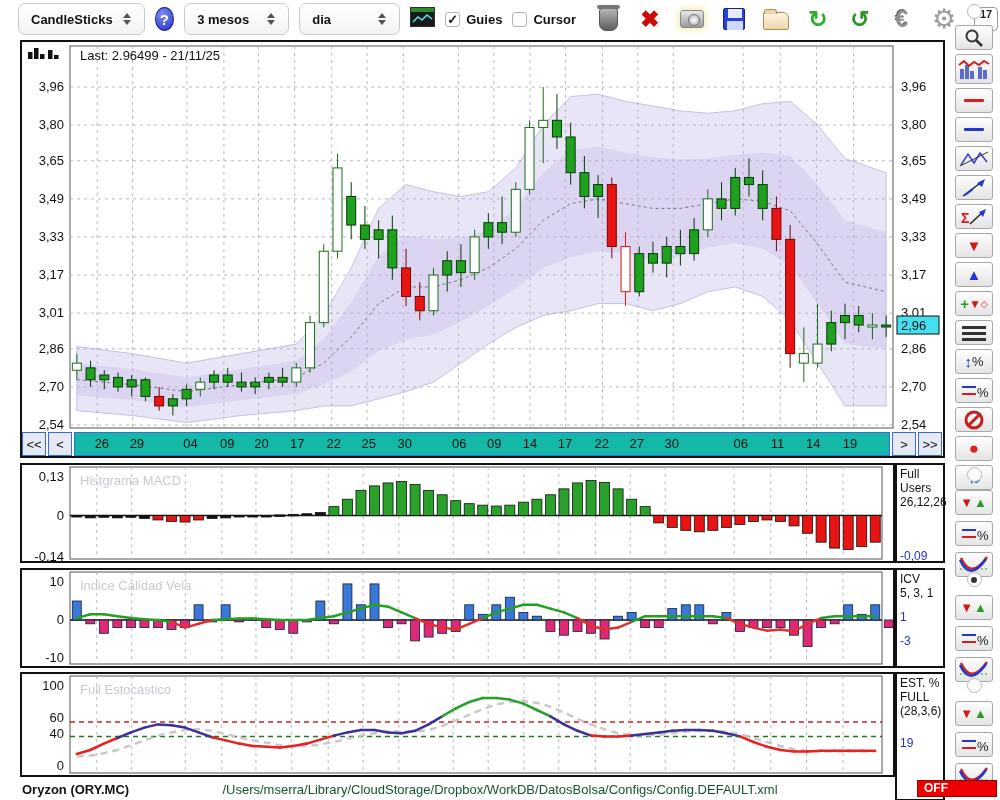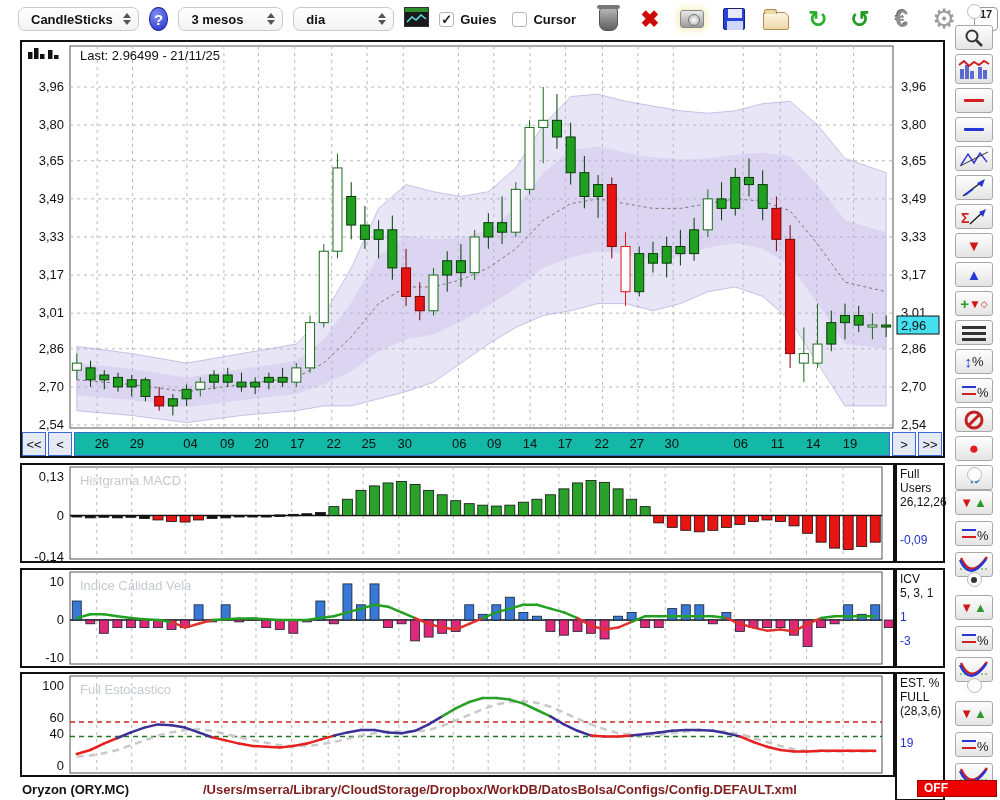--- a/index.html
+++ b/index.html
@@ -1,19 +1,19 @@
 <!DOCTYPE html>
 <html><head>
 <meta charset="utf-8">
 <style>
   * { margin:0; padding:0; box-sizing:border-box; }
   html,body { width:1000px; height:800px; background:#fff; font-family:"Liberation Sans", sans-serif; overflow:hidden; }
   
   #toolbar { position:absolute; left:0; top:0; width:1000px; height:38px; display:flex; align-items:center; gap:10px; padding-left:18px; background:#fff; }
-  .select { display:flex; align-items:center; justify-content:space-between; height:24px; border:1px solid #c9c9c9; border-radius:7px; background:linear-gradient(#fff,#f3f3f3); padding:0 7px 0 12px; font-size:13px; font-weight:bold; color:#111; }
+  .select { display:flex; align-items:center; justify-content:space-between; height:32px; border:1px solid #c9c9c9; border-radius:7px; background:linear-gradient(#fff,#f3f3f3); padding:0 13px 0 12px; font-size:13px; font-weight:bold; color:#111; }
   .chev { display:flex; flex-direction:column; gap:2px; margin-left:10px; }
   .chev i { display:block; width:0; height:0; border-left:4px solid transparent; border-right:4px solid transparent; }
   .chev i.up { border-bottom:5px solid #555; }
   .chev i.dn { border-top:5px solid #555; }
   #help-btn { width:24px; height:24px; border-radius:50%; background:radial-gradient(circle at 35% 30%, #7d8df0, #2632c8); color:#fff; font-weight:bold; font-size:15px; display:flex; align-items:center; justify-content:center; border:1px solid #1a23a0; }
   .cb { display:flex; align-items:center; gap:6px; font-size:13px; font-weight:bold; color:#111; }
   .cb .box { width:15px; height:15px; border:1px solid #b5b5b5; border-radius:3px; background:#fff; display:flex; align-items:center; justify-content:center; font-size:13px; color:#222; }
   .tb-icons { display:flex; align-items:center; gap:14px; margin-left:8px; }
   .ticon { width:28px; height:28px; display:flex; align-items:center; justify-content:center; font-size:23px; }
   .icon-trash { width:19px; height:23px; background:linear-gradient(#b5b5b5,#5f5f5f); border-radius:3px 3px 7px 7px; border:1px solid #555; position:relative; }
@@ -46,21 +46,21 @@
   .tool { width:38px; height:25px; border:1px solid #a8a8a8; border-radius:3px; background:linear-gradient(#fefefe,#e4e4e4); display:flex; align-items:center; justify-content:center; font-size:15px; overflow:hidden; }
   .radio { width:15px; height:15px; border:1.5px solid #b9b9b9; border-radius:50%; background:#fdfdfd; margin:2px 0; position:relative; }
   .radio.on:after { content:""; position:absolute; left:3.5px; top:3.5px; width:6px; height:6px; border-radius:50%; background:#333; }
   .pgroup { position:absolute; left:950px; width:48px; display:flex; flex-direction:column; align-items:center; gap:6px; }
   .arrpair { font-size:13px; letter-spacing:1px; }
   .arrpair .r { color:#d01818; } .arrpair .g { color:#2a9a2a; }
   .hl { width:20px; height:3px; border-radius:1px; }
   
   #statusbar { position:absolute; left:0; top:778px; width:1000px; height:22px; display:flex; align-items:center; font-size:13px; }
   #status-symbol { font-weight:bold; color:#111; margin-left:22px; }
-  #status-path { position:absolute; left:0; width:100%; text-align:center; color:#7f1d1d; font-weight:bold; }
+  #status-path { position:absolute; left:0; width:100%; text-align:center; color:#14532d; font-weight:normal; }
   #off-btn { position:absolute; right:3px; top:2px; width:80px; height:17px; background:#ee0000; border:1px solid #900; color:#fff; font-weight:bold; font-size:12px; padding-left:6px; line-height:15px; }
   svg text { font-family:"Liberation Sans", sans-serif; }
 </style>
 </head>
 <body>
 
 <div id="toolbar">
   <div class="select" style="width:142px">
     <span>CandleSticks</span>
     <span class="chev">
@@ -91,21 +91,21 @@
         <rect x="1" y="1" width="23" height="4" fill="#2a8f2a"></rect>
         <polyline points="3,15 8,10 12,13 17,8 22,12" fill="none" stroke="#57e6e6" stroke-width="1.5"></polyline>
       </svg>
   </span>
   <label class="cb">
     <span class="box">
         <span>✓</span>
       </span>
     <span>Guies</span>
   </label>
-  <label class="cb" style="margin-left:6px">
+  <label class="cb" style="margin-left:0">
     <span class="box"></span>
     <span>Cursor</span>
   </label>
   <div class="tb-icons">
     <span class="ticon">
         <span class="icon-trash"></span>
       </span>
     <span class="ticon redx">
         <span>✖</span>
       </span>
@@ -438,21 +438,21 @@
       <rect x="848.2333333333333" y="50.51851851851852" width="10" height="26.66666666666667" fill="#e81414" stroke="#111" stroke-width="0.8"></rect>
       <text x="42" y="16" text-anchor="end" font-size="13" fill="#111">0,13</text>
       <text x="42" y="54.51851851851852" text-anchor="end" font-size="13" fill="#111">0</text>
       <text x="42" y="96" text-anchor="end" font-size="13" fill="#111">-0,14</text>
     </svg>
 </div>
 <div class="sidebox" style="left:895px; top:463px; width:50px; height:100px;">
   <div>Full</div>
   <div>Users</div>
   <div>26,12,26</div>
-  <div class="blueval" style="margin-top:24px">-0,09</div>
+  <div class="blueval" style="margin-top:40px">-0,09</div>
 </div>
 
 <div class="panelbox" style="left:20px; top:568px; width:875px; height:100px;">
   <svg id="icv-svg" width="871" height="96">
       <rect x="48" y="2" width="812" height="92" fill="#fff" stroke="#555"></rect>
       <line x1="74.796" x2="74.796" y1="2" y2="94" stroke="#b8b8b8" stroke-width="1" stroke-dasharray="3,4"></line>
       <line x1="109.71199999999999" x2="109.71199999999999" y1="2" y2="94" stroke="#b8b8b8" stroke-width="1" stroke-dasharray="3,4"></line>
       <line x1="163.30399999999997" x2="163.30399999999997" y1="2" y2="94" stroke="#b8b8b8" stroke-width="1" stroke-dasharray="3,4"></line>
       <line x1="199.844" x2="199.844" y1="2" y2="94" stroke="#b8b8b8" stroke-width="1" stroke-dasharray="3,4"></line>
       <line x1="233.948" x2="233.948" y1="2" y2="94" stroke="#b8b8b8" stroke-width="1" stroke-dasharray="3,4"></line>

